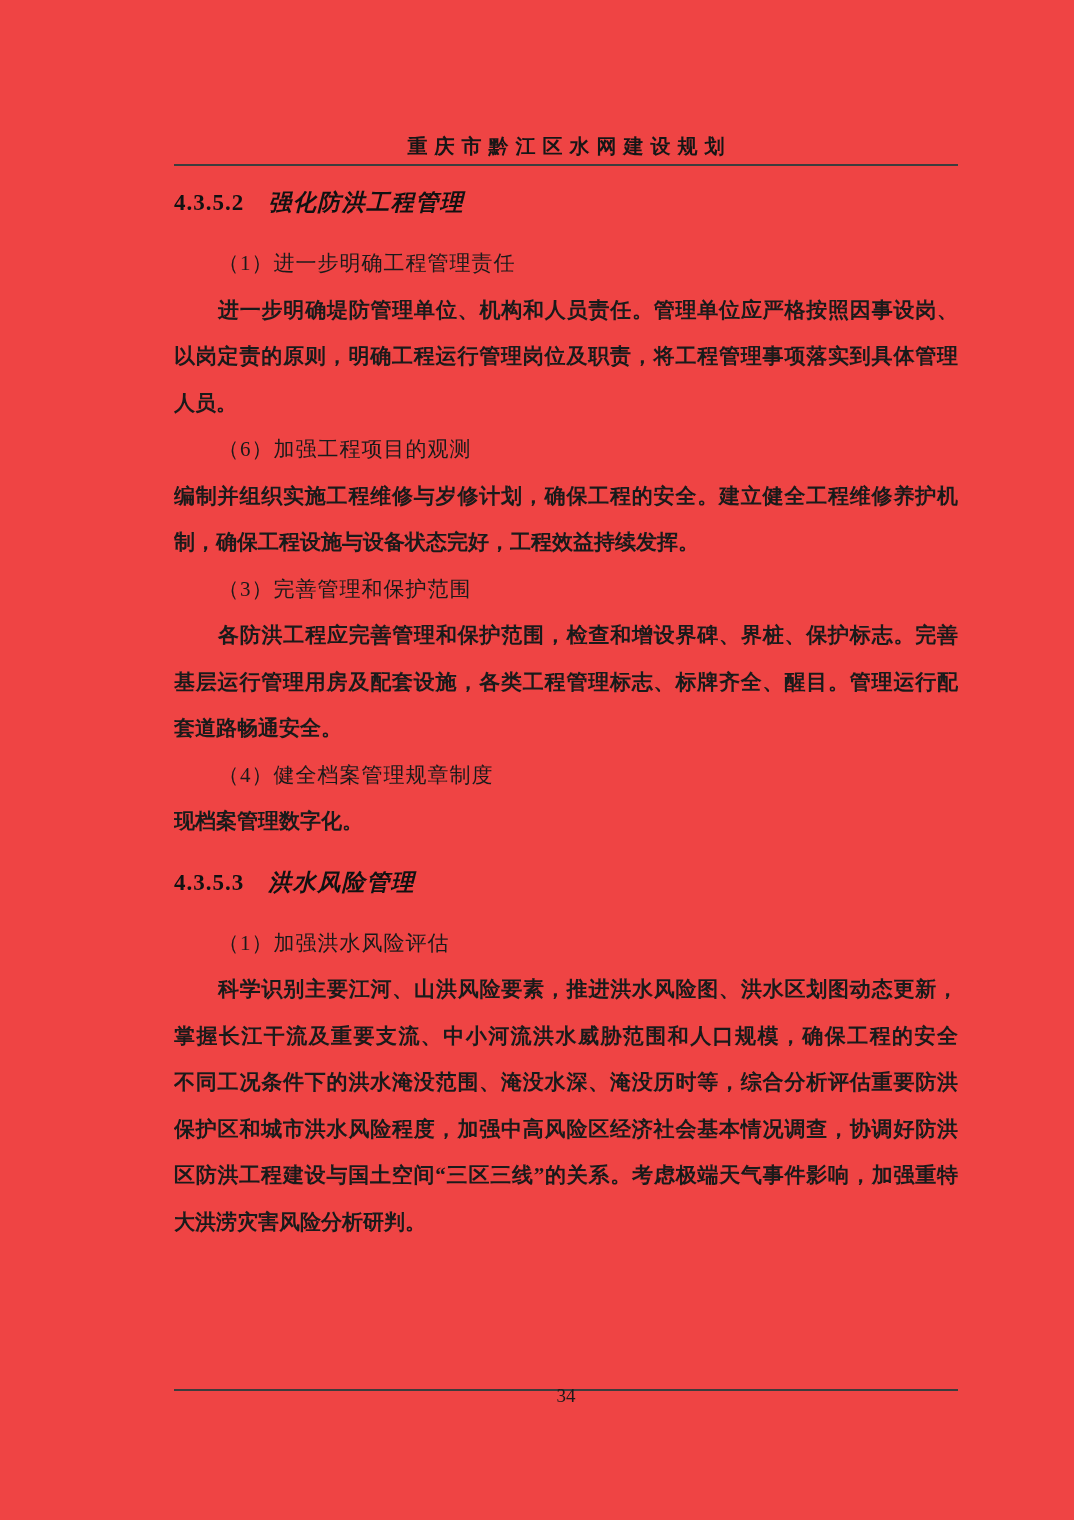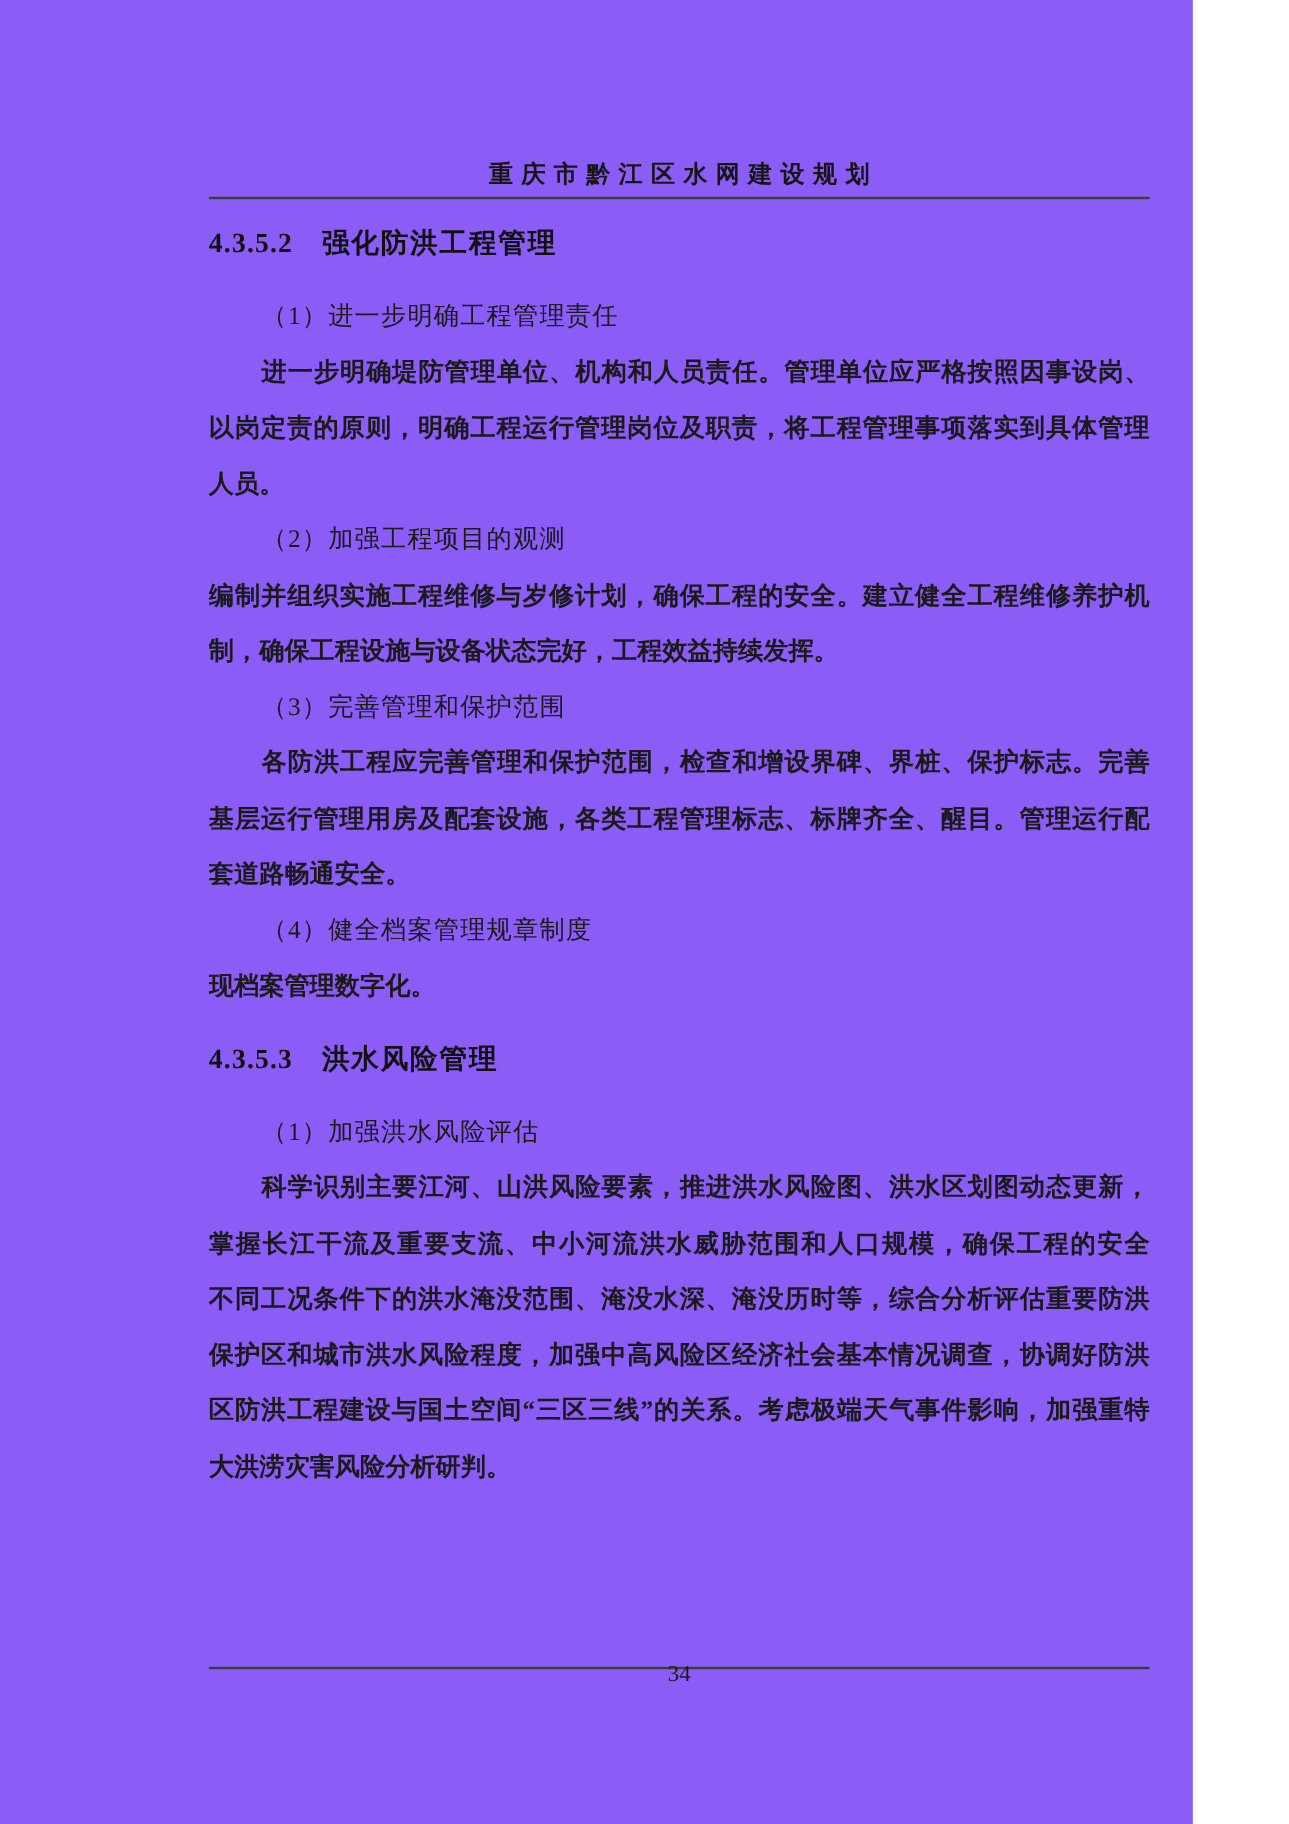--- a/index.html
+++ b/index.html
@@ -2,23 +2,23 @@
 <html lang="zh"><head>
 <meta charset="utf-8">
 <style>
   html, body {
     margin: 0;
     padding: 0;
     background: #ffffff;
   }
   .page {
     position: relative;
-    width: 994px;
+    width: 1074px;
     height: 1520px;
-    background: #8b5cf6;
+    background: #ef4444;
     overflow: hidden;
     color: #1a1a1a;
   }
   
   .header-title {
     position: absolute;
     top: 133px;
     left: 174px;
     width: 784px;
     text-align: center;
@@ -56,20 +56,21 @@
   }
   .sec-heading:first-child { margin-top: 0; }
   .sec-num {
     font-family: "Liberation Serif", "DejaVu Serif", serif;
     letter-spacing: 1px;
     margin-right: 24px;
   }
   .sec-title {
     font-family: "Liberation Sans", "DejaVu Sans", sans-serif;
     letter-spacing: 1.5px;
+    font-style: italic;
   }
   .line {
     width: 784px;
     height: 46.5px;
     line-height: 46.5px;
     font-size: 21px;
     font-family: "Liberation Serif", "DejaVu Serif", serif;
     color: #1a1a1a;
     text-align: justify;
     text-align-last: justify;
@@ -127,21 +128,21 @@
 
     <div class="sec-heading">
       <span class="sec-num">4.3.5.2</span><span class="sec-title">强化防洪工程管理</span>
     </div>
 
     <div class="sub">（1）进一步明确工程管理责任</div>
     <div class="line indent">进一步明确堤防管理单位、机构和人员责任。管理单位应严格按照因事设岗、</div>
     <div class="line">以岗定责的原则，明确工程运行管理岗位及职责，将工程管理事项落实到具体管理</div>
     <div class="line last">人员。</div>
 
-    <div class="sub">（2）加强工程项目的观测</div>
+    <div class="sub">（6）加强工程项目的观测</div>
     <div class="line">编制并组织实施工程维修与岁修计划，确保工程的安全。建立健全工程维修养护机</div>
     <div class="line last">制，确保工程设施与设备状态完好，工程效益持续发挥。</div>
 
     <div class="sub">（3）完善管理和保护范围</div>
     <div class="line indent">各防洪工程应完善管理和保护范围，检查和增设界碑、界桩、保护标志。完善</div>
     <div class="line">基层运行管理用房及配套设施，各类工程管理标志、标牌齐全、醒目。管理运行配</div>
     <div class="line last">套道路畅通安全。</div>
 
     <div class="sub">（4）健全档案管理规章制度</div>
     <div class="line last">现档案管理数字化。</div>

